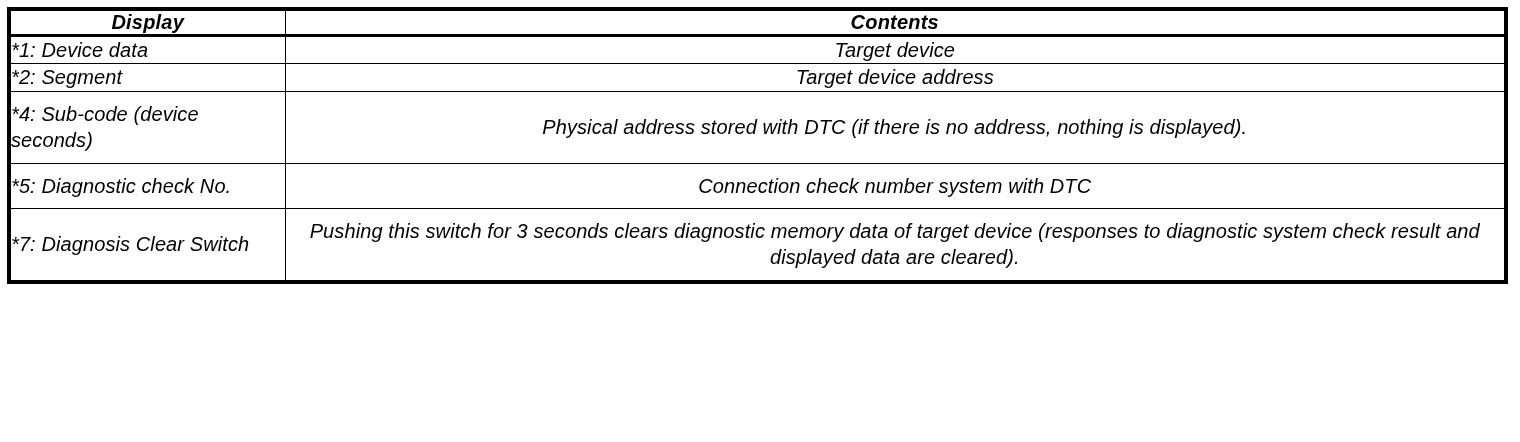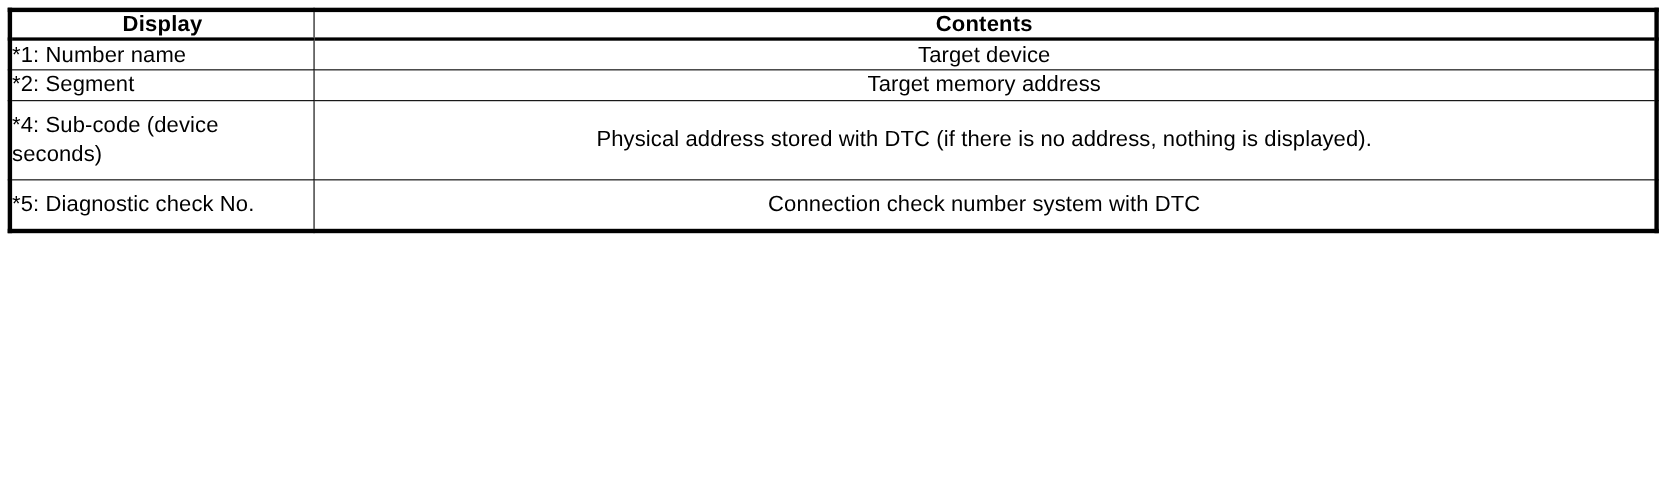--- a/index.html
+++ b/index.html
@@ -21,20 +21,21 @@
     background: #ffffff;
   }
   .spec-table {
     position: absolute;
     left: 7px;
     top: 7px;
     width: 1497px;
     border-collapse: collapse;
     table-layout: fixed;
     background: #ffffff;
+    font-style: italic;
   }
   .spec-table col.col-display { width: 276px; }
   .spec-table col.col-contents { width: 1221px; }
 
   .spec-table th,
   .spec-table td {
     border: 1px solid #000000;
     padding: 0;
     vertical-align: middle;
     background: #ffffff;
@@ -88,30 +89,34 @@
       <col class="col-contents">
     </colgroup>
     <thead>
       <tr class="hdr-row">
         <th class="hdr-cell">Display</th>
         <th class="hdr-cell">Contents</th>
       </tr>
     </thead>
     <tbody>
       <tr>
-        <td class="cell cell-display">*1: Number name</td>
+        <td class="cell cell-display">*1: Device data</td>
         <td class="cell cell-contents">Target device</td>
       </tr>
       <tr>
         <td class="cell cell-display">*2: Segment</td>
-        <td class="cell cell-contents">Target memory address</td>
+        <td class="cell cell-contents">Target device address</td>
       </tr>
       <tr class="row-tall">
         <td class="cell cell-display">*4: Sub-code (device seconds)</td>
         <td class="cell cell-contents">Physical address stored with DTC (if there is no address, nothing is displayed).</td>
       </tr>
       <tr class="row-tall">
         <td class="cell cell-display">*5: Diagnostic check No.</td>
         <td class="cell cell-contents">Connection check number system with DTC</td>
       </tr>
+      <tr class="row-tall">
+        <td class="cell cell-display">*7: Diagnosis Clear Switch</td>
+        <td class="cell cell-contents">Pushing this switch for 3 seconds clears diagnostic memory data of target device (responses to diagnostic system check result and displayed data are cleared).</td>
+      </tr>
     </tbody>
   </table>
 </div>
 
 </body></html>

